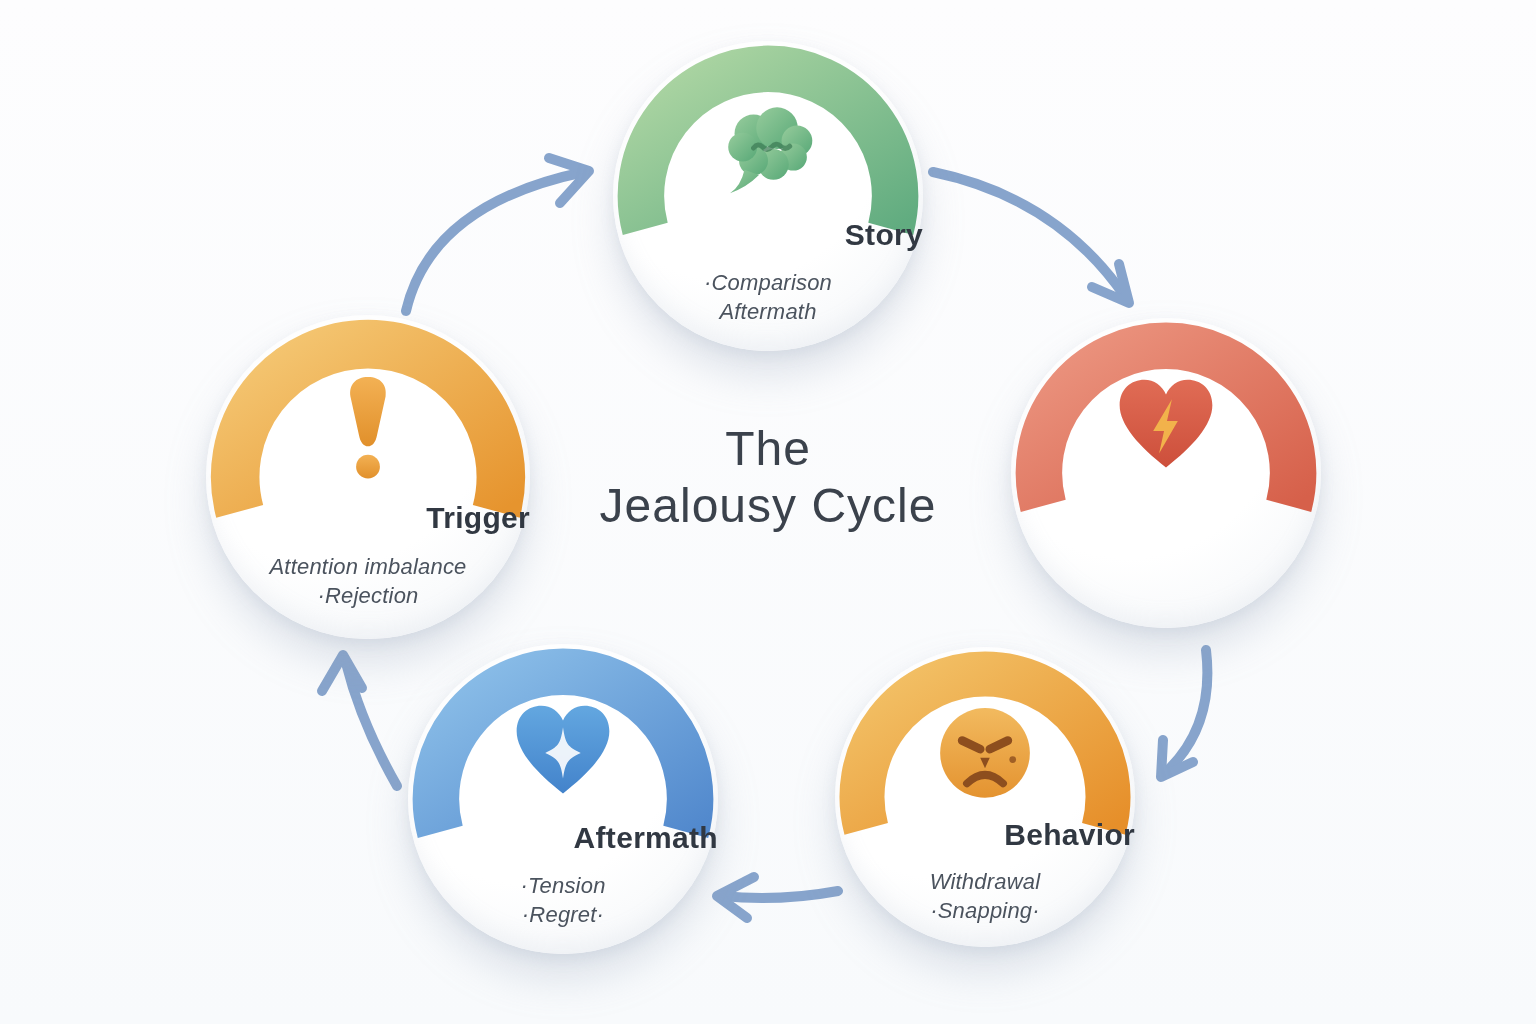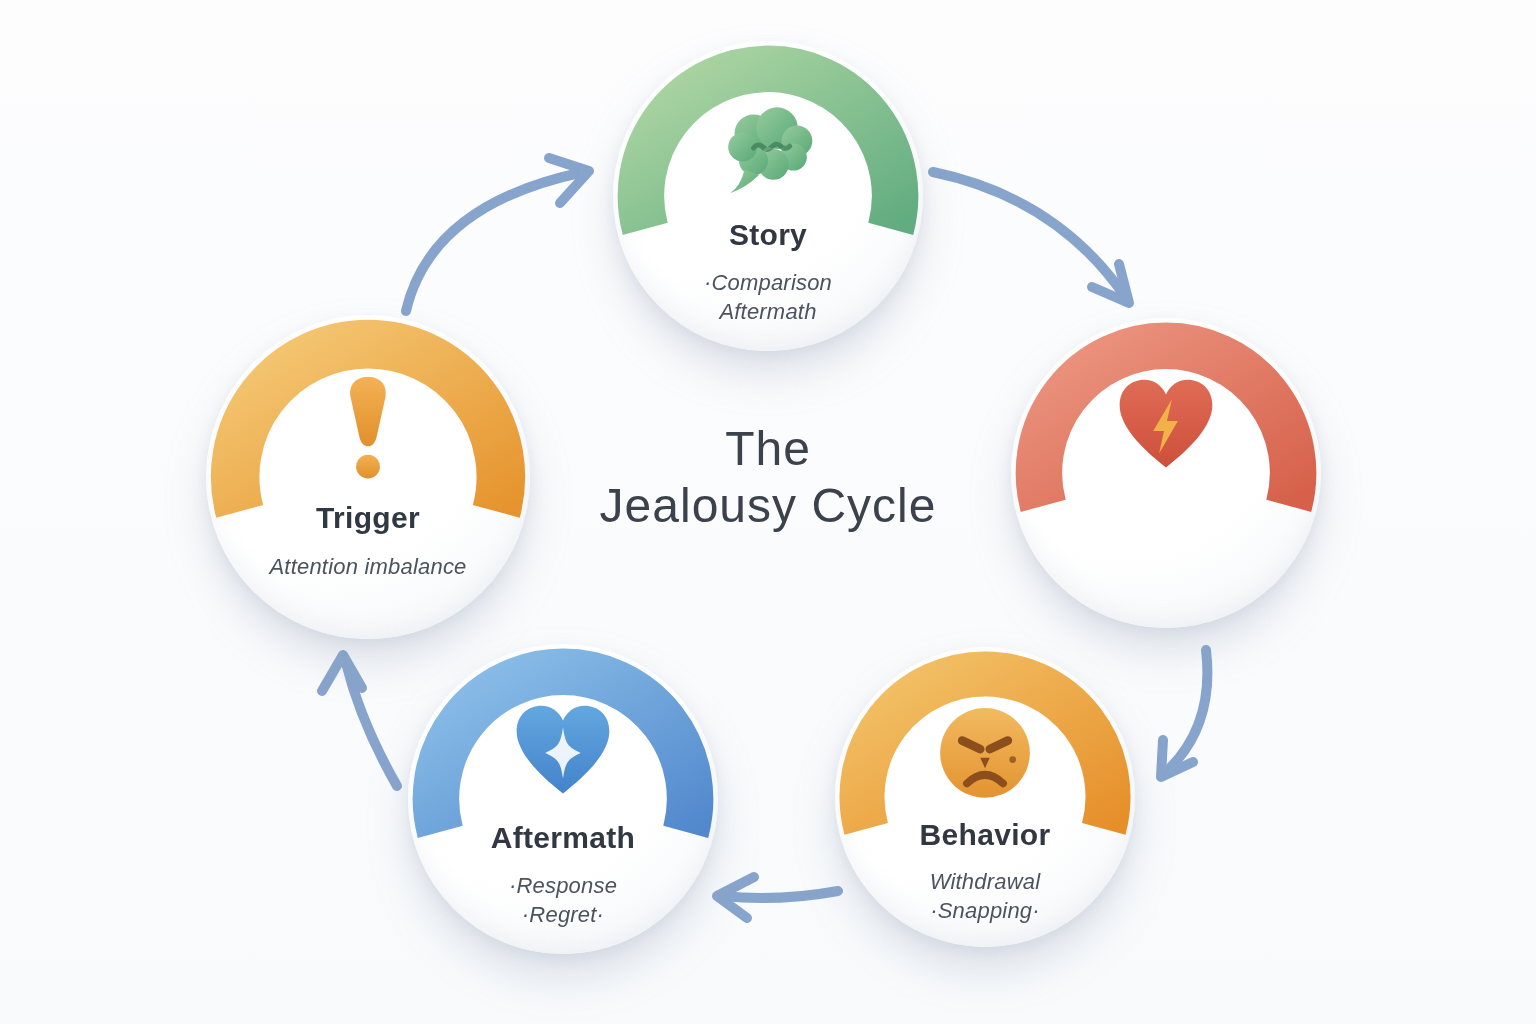--- a/index.html
+++ b/index.html
@@ -41,21 +41,21 @@
   .icon {
     position:absolute; left:50%; top:34.5%;
     transform:translate(-50%,-50%);
     width:35%;
   }
   .icon svg { display:block; width:100%; height:auto; }
 
   .n-title {
     position:absolute; left:0; width:100%; top:62.5%;
     transform:translateY(-50%);
-    text-align:center; font-weight:700; font-size:30px; color:#313842;
+    text-align:right; font-weight:700; font-size:30px; color:#313842;
     letter-spacing:.3px; white-space:nowrap;
   }
   .n-items {
     position:absolute; left:0; width:100%; top:73.2%;
     text-align:center; font-size:22px; line-height:29px; color:#4b535e;
     letter-spacing:.2px;
     font-style:italic;
   }
 </style>
 </head>
@@ -207,21 +207,21 @@
             <stop offset="0" stop-color="#63a7e0"></stop>
             <stop offset="1" stop-color="#4383cb"></stop>
           </linearGradient>
         </defs>
         <path d="M55 93 C28 72 8 50 8 30 C8 13 20 4 33 4 C43 4 51 10 55 19 C59 10 67 4 77 4 C90 4 102 13 102 30 C102 50 82 72 55 93 Z" fill="url(#ig3)"></path>
         <path d="M55 26 C57.5 43 60 46 73 52 C60 58 57.5 61 55 78 C52.5 61 50 58 37 52 C50 46 52.5 43 55 26 Z" opacity="0.95" fill="#f4f8fc"></path>
       </svg>
     </div>
     <div class="n-title">Aftermath</div>
     <div class="n-items">
-      <div>·Response</div>
+      <div>·Tension</div>
       <div>·Regret·</div>
     </div>
   </div>
 
   <div class="node node-trigger">
     <svg class="arc" viewBox="0 0 200 200">
       <defs>
         <linearGradient id="ag4" x1="0" y1="0" x2="1" y2="1">
           <stop offset="0" stop-color="#f5c976"></stop>
           <stop offset="1" stop-color="#e6942e"></stop>
@@ -237,16 +237,17 @@
             <stop offset="1" stop-color="#e1902b"></stop>
           </linearGradient>
         </defs>
         <path d="M50 6 C61 6 67 13 65.5 23 L58 57 C56.8 63.5 53.8 67 50 67 C46.2 67 43.2 63.5 42 57 L34.5 23 C33 13 39 6 50 6 Z" fill="url(#ig4)"></path>
         <circle cx="50" cy="85" r="10.5" fill="url(#ig4)"></circle>
       </svg>
     </div>
     <div class="n-title">Trigger</div>
     <div class="n-items">
       <div>Attention imbalance</div>
+      <div>·Rejection</div>
     </div>
   </div>
 
 </div>
 
 </body></html>

